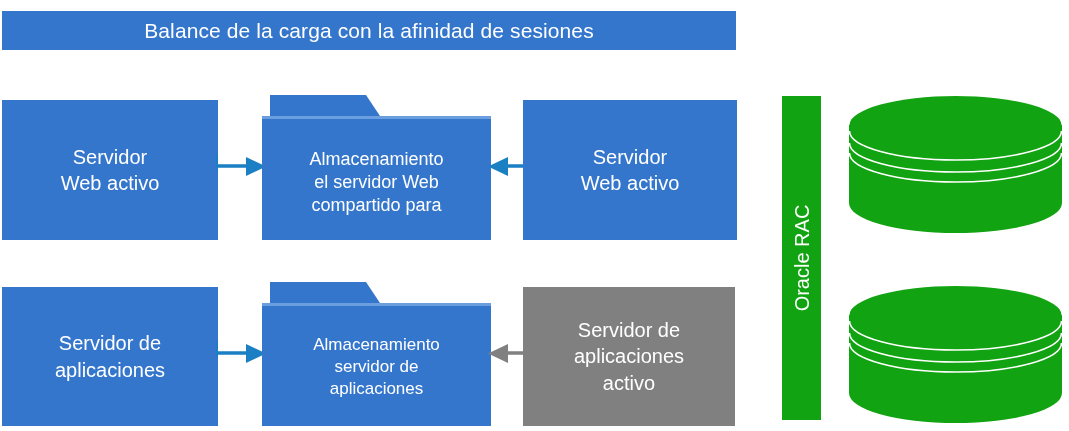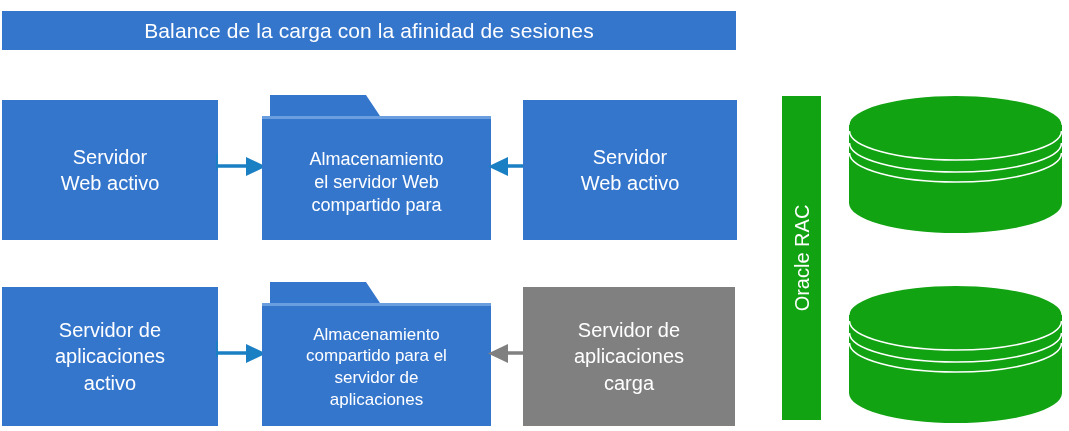--- a/index.html
+++ b/index.html
@@ -165,59 +165,57 @@
     <div>
       <div>Servidor</div>
       <div>Web activo</div>
     </div>
   </div>
 
   <div class="server-box blue app-active-left">
     <div>
       <div>Servidor de</div>
       <div>aplicaciones</div>
-      <div>activo</div>
     </div>
   </div>
 
   <div class="arrow arrow-app-left">
     <svg width="50" height="30" viewBox="0 0 50 30">
       <path d="M0 2 L0 18 M0 14 L33 14" stroke="#1b7fc4" stroke-width="3.5" fill="none"></path>
       <polygon points="30,5 50,14.5 30,24" fill="#1b7fc4"></polygon>
     </svg>
   </div>
 
   <div class="folder folder-app">
     <svg width="229" height="146" viewBox="0 0 229 146">
       <polygon points="8,2 104,2 118,23 8,23" fill="#3576cd"></polygon>
       <rect x="0" y="23" width="229" height="3" fill="#6b9ede"></rect>
       <rect x="0" y="26" width="229" height="120" fill="#3576cd"></rect>
     </svg>
     <div class="folder-label" style="top:28px;height:118px;display:flex;align-items:center;justify-content:center;">
       <div>
         <div>Almacenamiento</div>
-        <div>compartido para el</div>
         <div>servidor de</div>
         <div>aplicaciones</div>
       </div>
     </div>
   </div>
 
   <div class="arrow arrow-app-right">
     <svg width="40" height="30" viewBox="0 0 40 30">
       <path d="M40 2 L40 18 M40 14 L18 14" stroke="#808080" stroke-width="3.5" fill="none"></path>
       <polygon points="21,5 1,14.5 21,24" fill="#808080"></polygon>
     </svg>
   </div>
 
   <div class="server-box gray app-passive-right">
     <div>
       <div>Servidor de</div>
       <div>aplicaciones</div>
-      <div>carga</div>
+      <div>activo</div>
     </div>
   </div>
 
   <div class="rac-bar">
     <span class="rac-label">Oracle RAC</span>
   </div>
 
   <div class="db-cylinder db-top">
     <svg width="215" height="138" viewBox="0 0 215 138">
 

